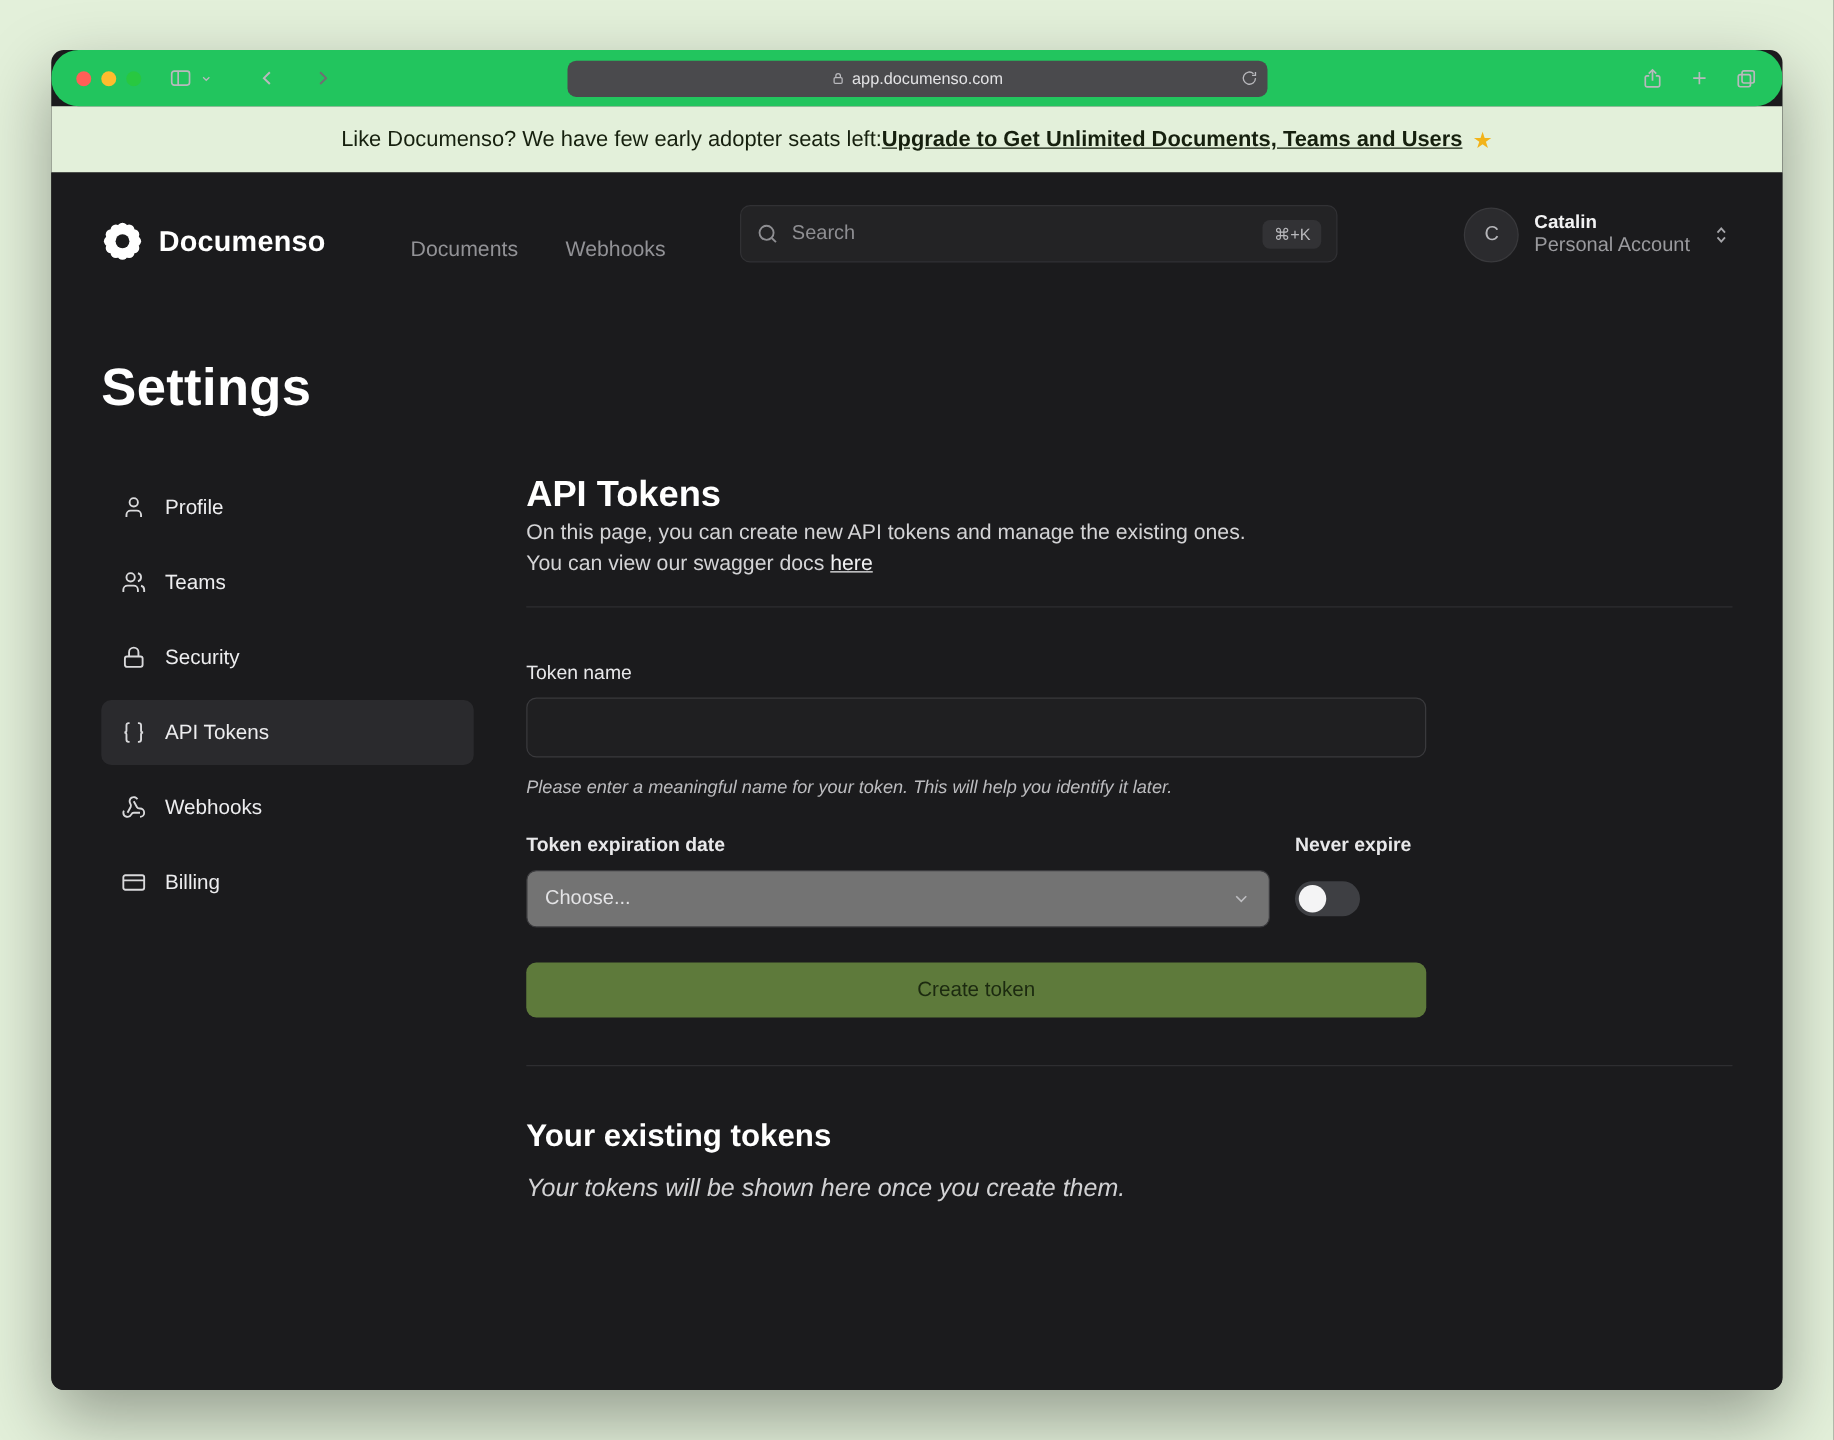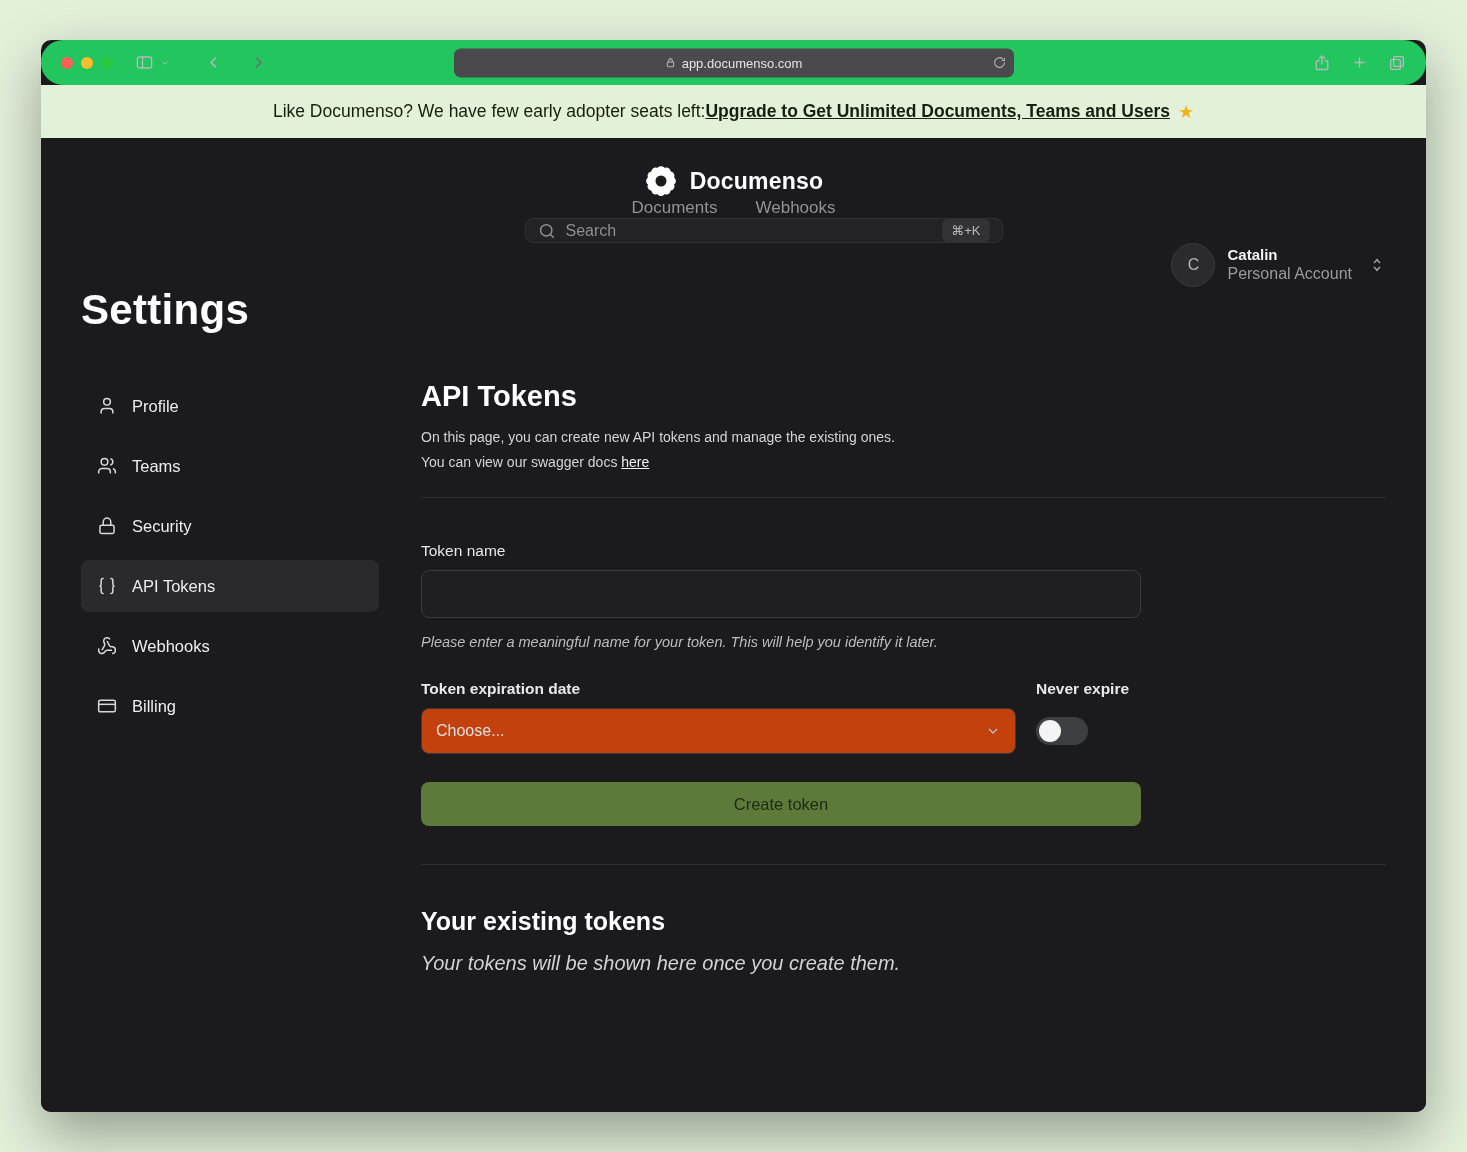--- a/index.html
+++ b/index.html
@@ -47,24 +47,24 @@
     height:53px; flex:0 0 53px; background:#e3f0da;
     display:flex; align-items:center; justify-content:center;
     color:#16200e; font-size:17.5px;
   }
   .banner a { color:#16200e; font-weight:700; text-decoration:underline; }
   .banner .star { color:#f2b31a; margin-left:8px; font-size:18px; }
 
   
   .app { flex:1; background:#1b1b1d; color:#fff; padding:0 40px; overflow:hidden; }
 
-  .app-header { display:flex; align-items:center; padding-top:26px; height:72px;flex-direction:column; }
+  .app-header { display:flex; align-items:flex-end; padding-top:26px; height:72px; }
   .brand { display:flex; align-items:center; gap:12px; cursor:pointer; }
   .brand-name { font-size:23px; font-weight:700; letter-spacing:.2px; color:#fff; }
-  .nav { display:flex; gap:38px; }
+  .nav { display:flex; gap:38px; margin-left:68px; }
   .nav a { color:#929296; font-size:17px; text-decoration:none; }
   .searchbar {
     margin-left:60px; width:478px; height:46px;
     background:#232325; border:1px solid #313134; border-radius:8px;
     display:flex; align-items:center; padding:0 12px; gap:10px; color:#8e8e92;
   }
   .searchbar input {
     flex:1; background:transparent; border:none; outline:none;
     color:#e6e6e8; font-size:16px; font-family:inherit;
   }
@@ -92,38 +92,38 @@
   .side-item {
     display:flex; align-items:center; gap:15px; height:52px;
     padding:0 16px; border-radius:8px; color:#ededef; font-size:16.5px; cursor:pointer;
   }
   .side-item .ic { color:#d9d9db; display:flex; }
   .side-item.active { background:#2a2a2d; }
 
   
   .main { flex:1; margin-left:42px; padding-bottom:40px; }
   .h2 { font-size:29px; font-weight:700; }
-  .desc { margin-top:12px; font-size:14px; color:#d4d4d6; line-height:25px; }
+  .desc { margin-top:0; font-size:17px; color:#d4d4d6; line-height:25px; }
   .desc a { color:#f1f1f2; text-decoration:underline; }
   .divider { height:1px; background:#2e2e31; margin-top:22px; }
   .form { width:720px; }
   .field-label { margin-top:44px; font-size:15.5px; color:#e8e8ea; font-weight:500; }
   .text-input {
     margin-top:10px; width:100%; height:48px; border-radius:8px;
     background:#1f1f21; border:1px solid #3a3a3d; outline:none;
     color:#e8e8ea; font-size:16px; padding:0 14px; font-family:inherit;
   }
   .hint { margin-top:16px; font-style:italic; font-size:14.5px; color:#bcbcbf; }
   .exp-row { display:flex; margin-top:30px; }
   .exp-row .left { width:595px; }
   .exp-row .right { margin-left:20px; }
   .label2 { font-size:15.5px; color:#e8e8ea; font-weight:600; }
   .controls-row { display:flex; margin-top:10px; align-items:center; }
   .select {
-    width:595px; height:46px; border-radius:8px; background:#c2410c;
+    width:595px; height:46px; border-radius:8px; background:#737373;
     border:1px solid #3a3a3d; display:flex; align-items:center;
     padding:0 14px; color:#e3e3e5; font-size:16px; cursor:pointer;
   }
   .select .chev { margin-left:auto; color:#bdbdc0; }
   .toggle {
     margin-left:20px; width:52px; height:28px; border-radius:14px;
     background:#3e3f43; position:relative; cursor:pointer;
   }
   .toggle .knob {
     position:absolute; left:3px; top:3px; width:22px; height:22px;

